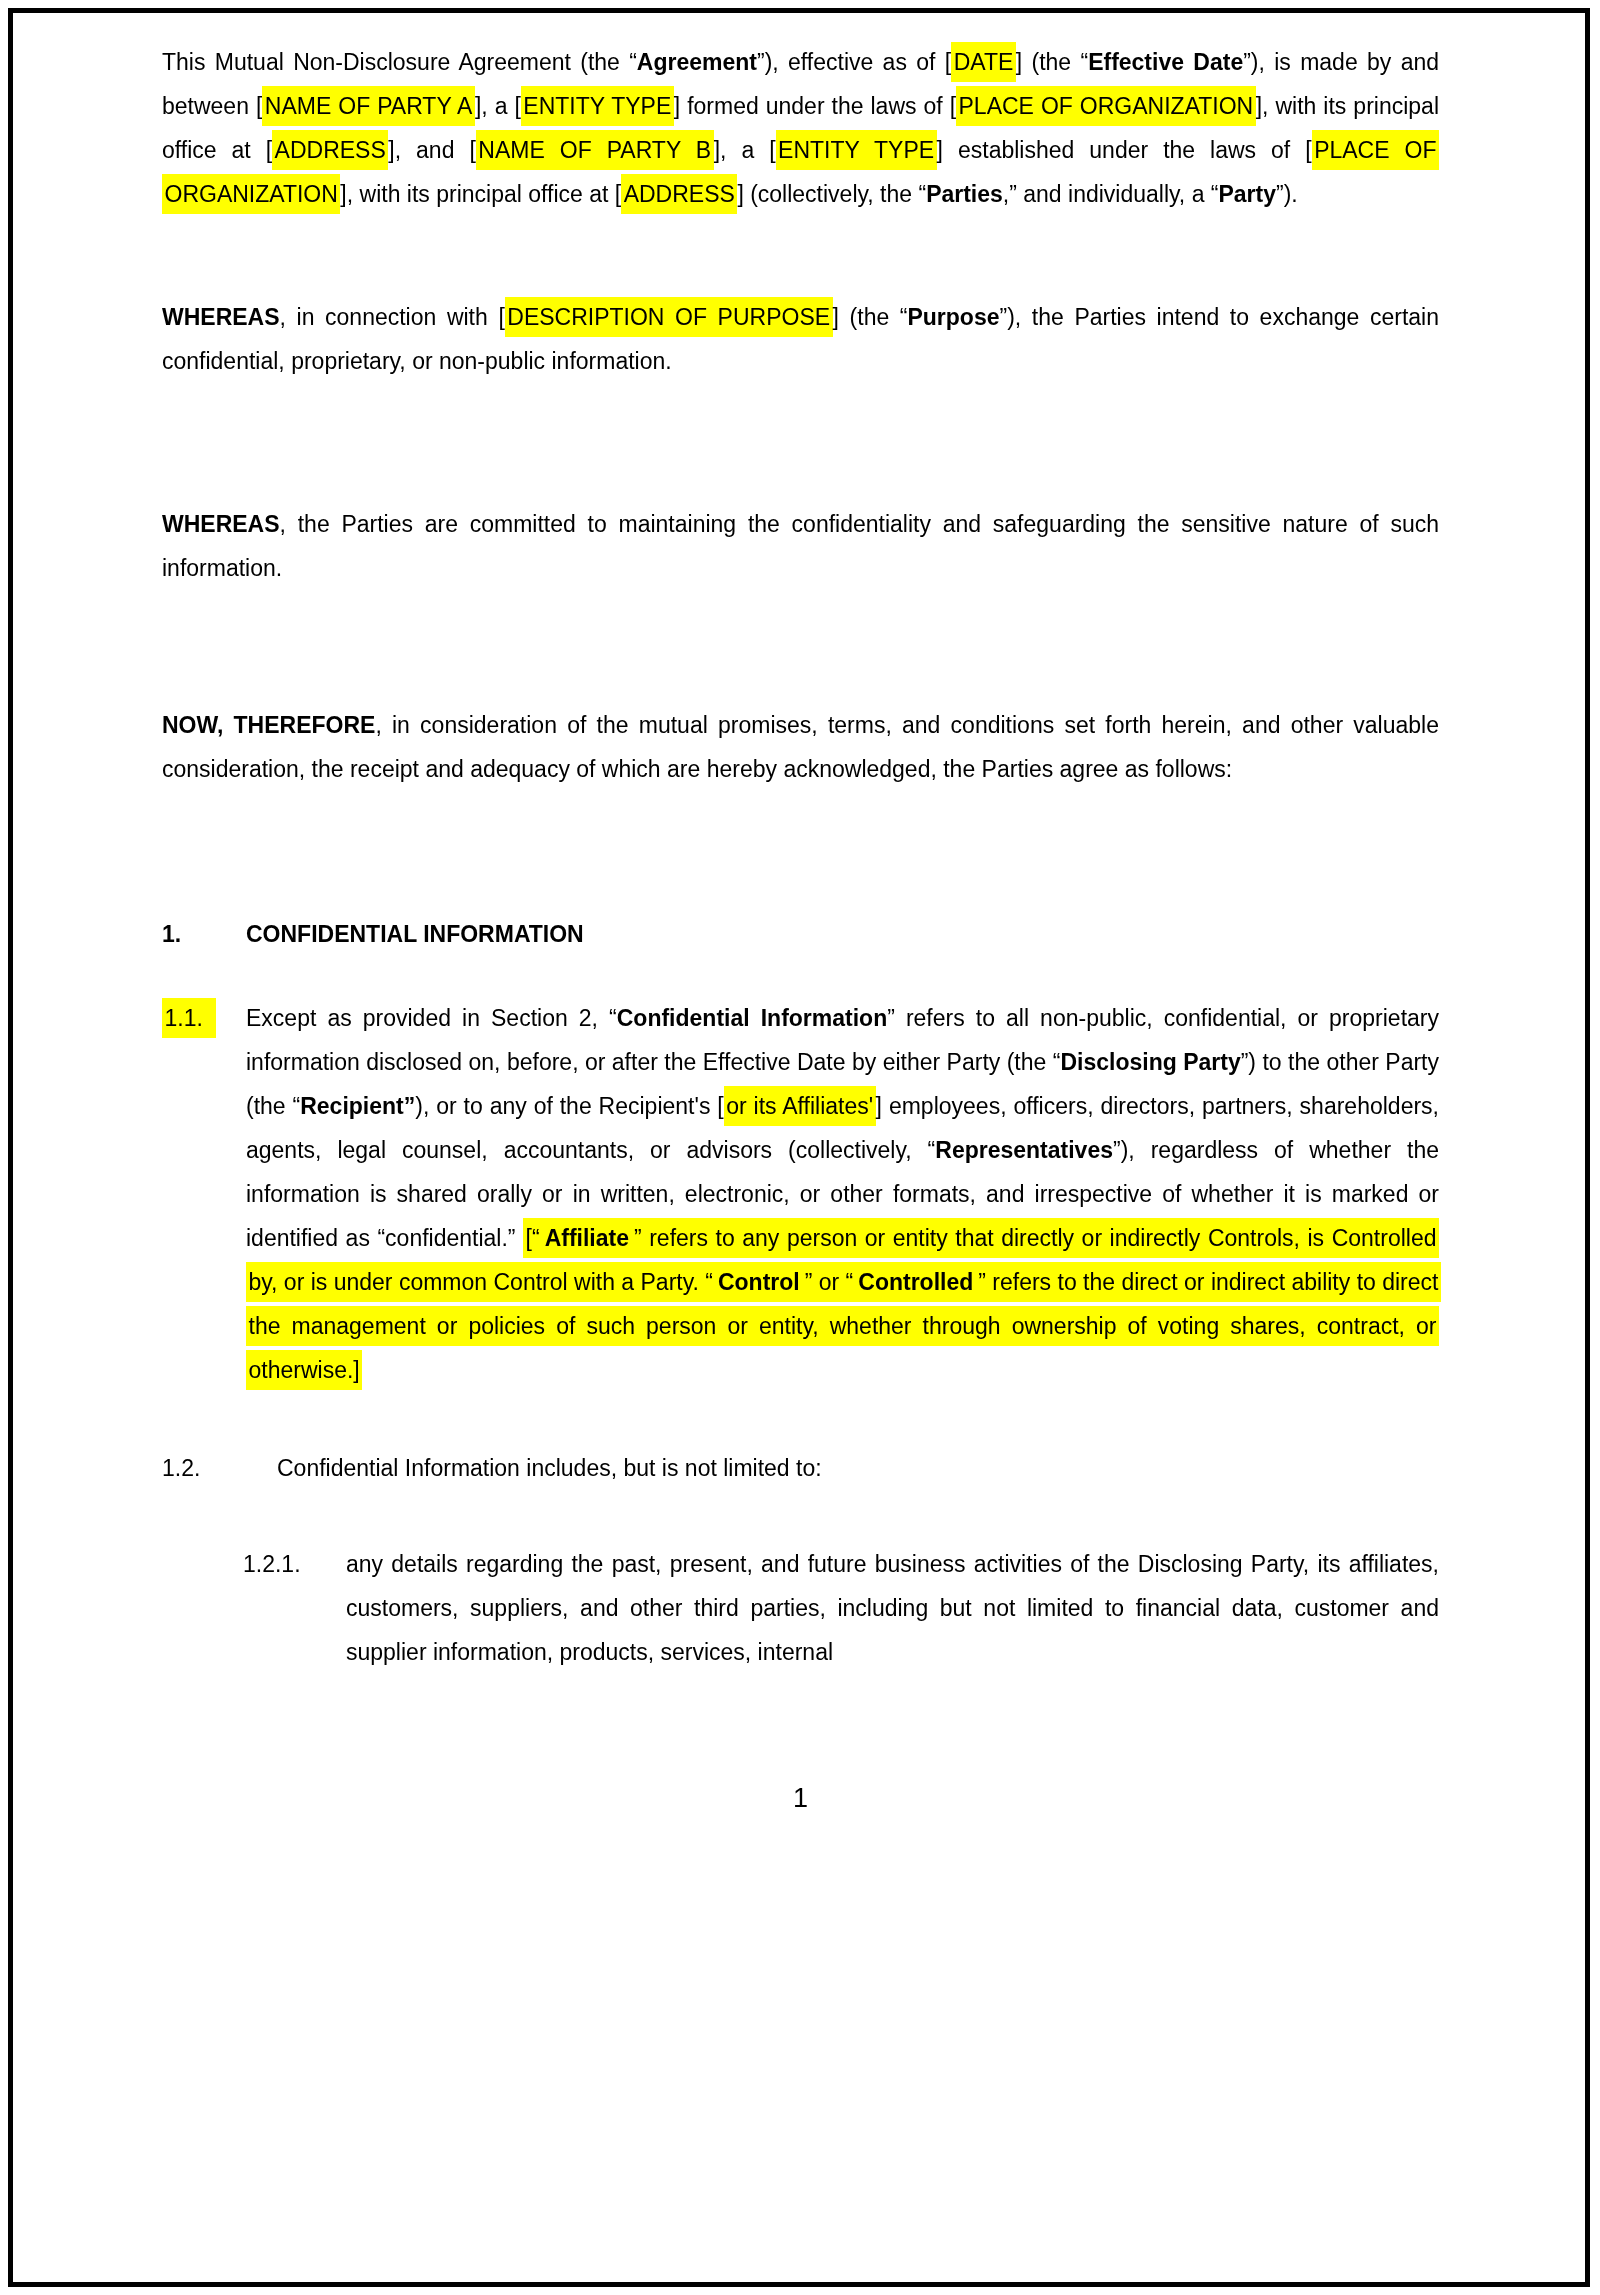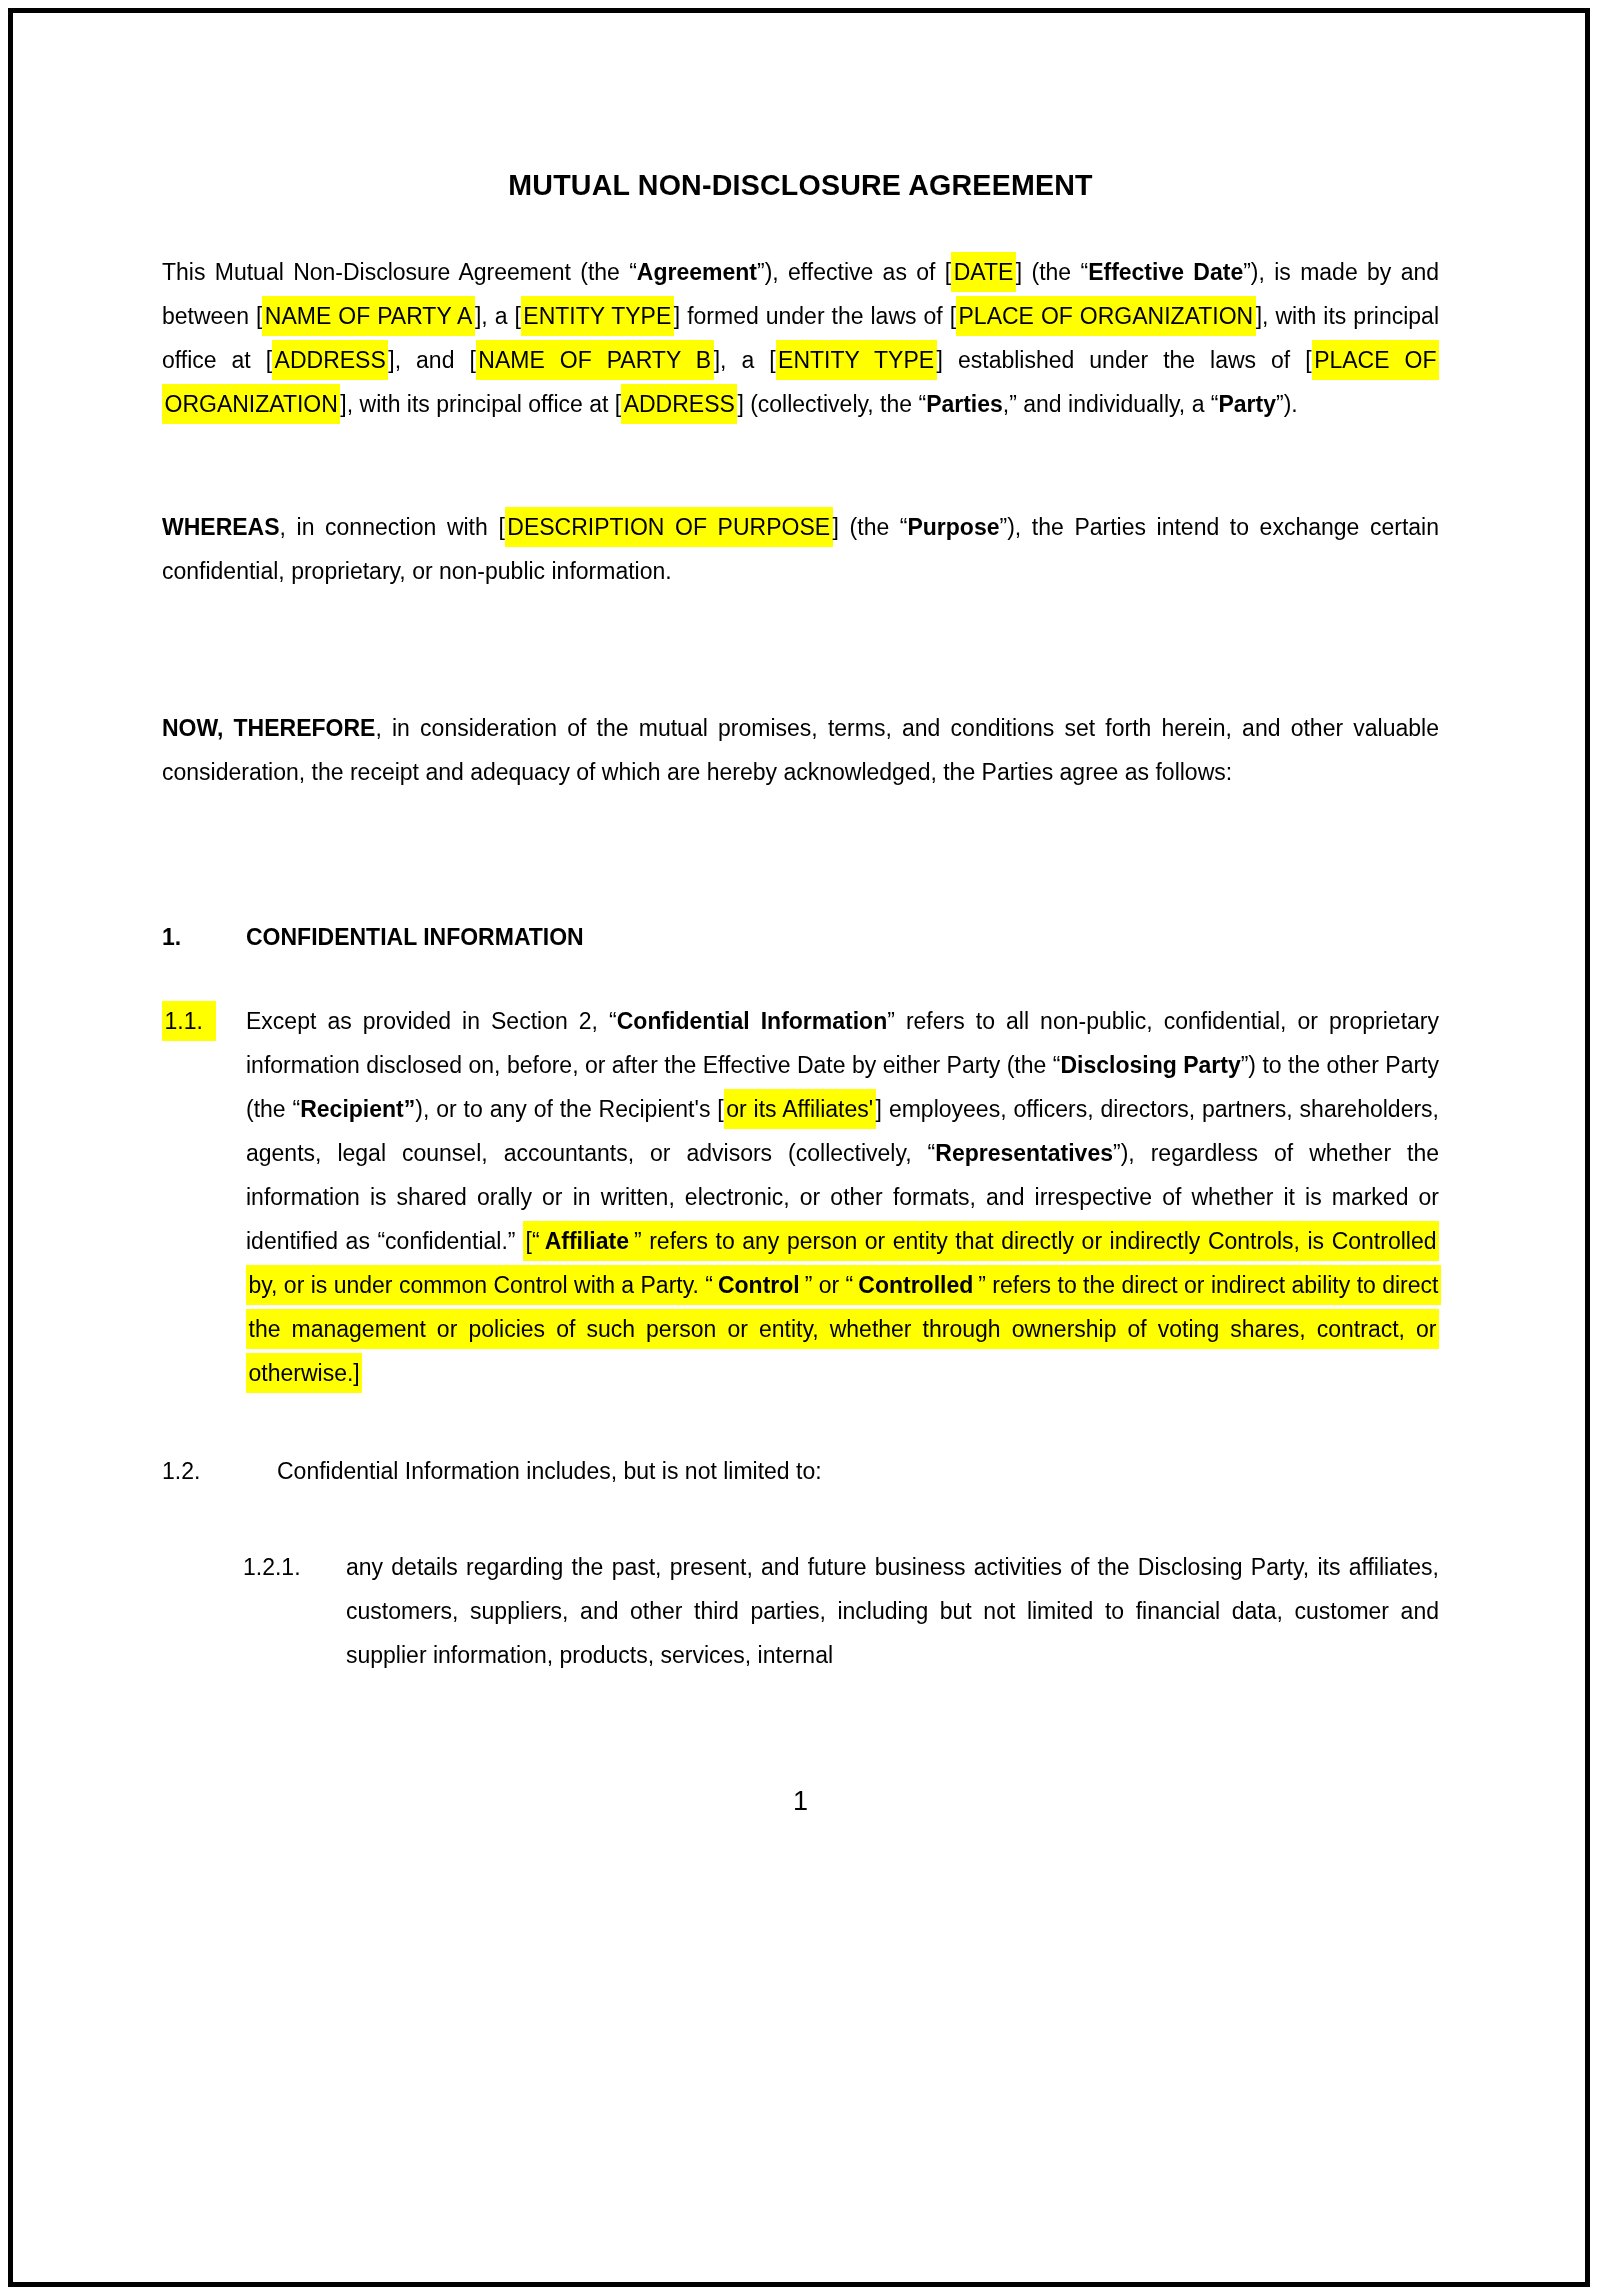--- a/index.html
+++ b/index.html
@@ -62,28 +62,30 @@
     line-height: 44px;
     text-align: center;
   }
 </style>
 </head>
 <body style="--hl: #ffff00; --ink: #000000; --frame: #000000;">
 
 <div class="page-frame"></div>
 
 <div class="content">
-  <div class="doc-title">MUTUAL NON-DISCLOSURE AGREEMENT</div>
 
   <div id="doc-body">
       <div id="p-intro" class="para">
         <div class="ptext"><span>This Mutual Non-Disclosure Agreement (the “</span><span class="bold">Agreement</span><span>”), effective as of [</span><span class="hl">DATE</span><span>] (the “</span><span class="bold">Effective Date</span><span>”), is made by and between [</span><span class="hl">NAME OF PARTY A</span><span>], a [</span><span class="hl">ENTITY TYPE</span><span>] formed under the laws of [</span><span class="hl">PLACE OF ORGANIZATION</span><span>], with its principal office at [</span><span class="hl">ADDRESS</span><span>], and [</span><span class="hl">NAME OF PARTY B</span><span>], a [</span><span class="hl">ENTITY TYPE</span><span>] established under the laws of [</span><span class="hl">PLACE OF ORGANIZATION</span><span>], with its principal office at [</span><span class="hl">ADDRESS</span><span>] (collectively, the “</span><span class="bold">Parties</span><span>,” and individually, a “</span><span class="bold">Party</span><span>”).</span></div>
       </div>
       <div id="p-whereas-1" class="para">
         <div class="ptext"><span class="bold">WHEREAS</span><span>, in connection with [</span><span class="hl">DESCRIPTION OF PURPOSE</span><span>] (the “</span><span class="bold">Purpose</span><span>”), the Parties intend to exchange certain confidential, proprietary, or non-public information.</span></div>
+      </div>
+      <div id="p-whereas-2" class="para">
+        <div class="ptext"><span class="bold">WHEREAS</span><span>, the Parties are committed to maintaining the confidentiality and safeguarding the sensitive nature of such information.</span></div>
       </div>
       <div id="p-now-therefore" class="para">
         <div class="ptext"><span class="bold">NOW, THEREFORE</span><span>, in consideration of the mutual promises, terms, and conditions set forth herein, and other valuable consideration, the receipt and adequacy of which are hereby acknowledged, the Parties agree as follows:</span></div>
       </div>
       <div id="h-section-1" class="para item l1">
         <span class="num bold"><span>1.</span></span>
         <div class="ptext heading-text"><span class="bold">CONFIDENTIAL INFORMATION</span></div>
       </div>
       <div id="s-1-1" class="para item l1">
         <span class="num"><span class="hl">1.1.</span></span>

